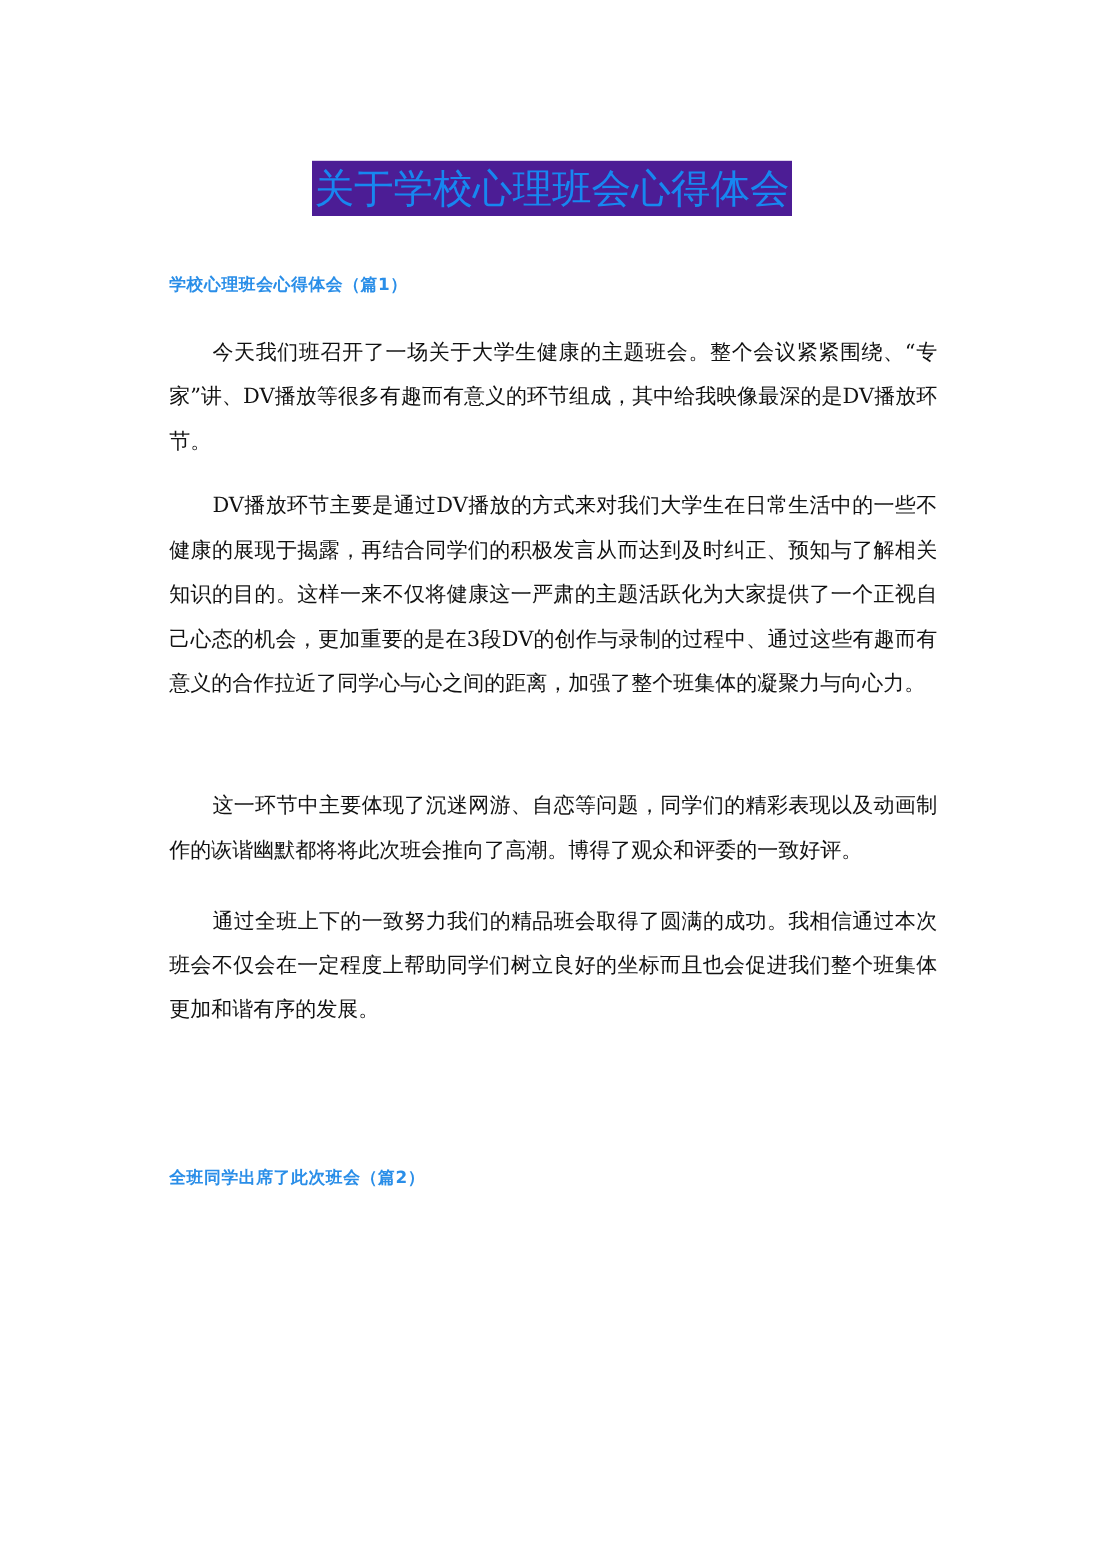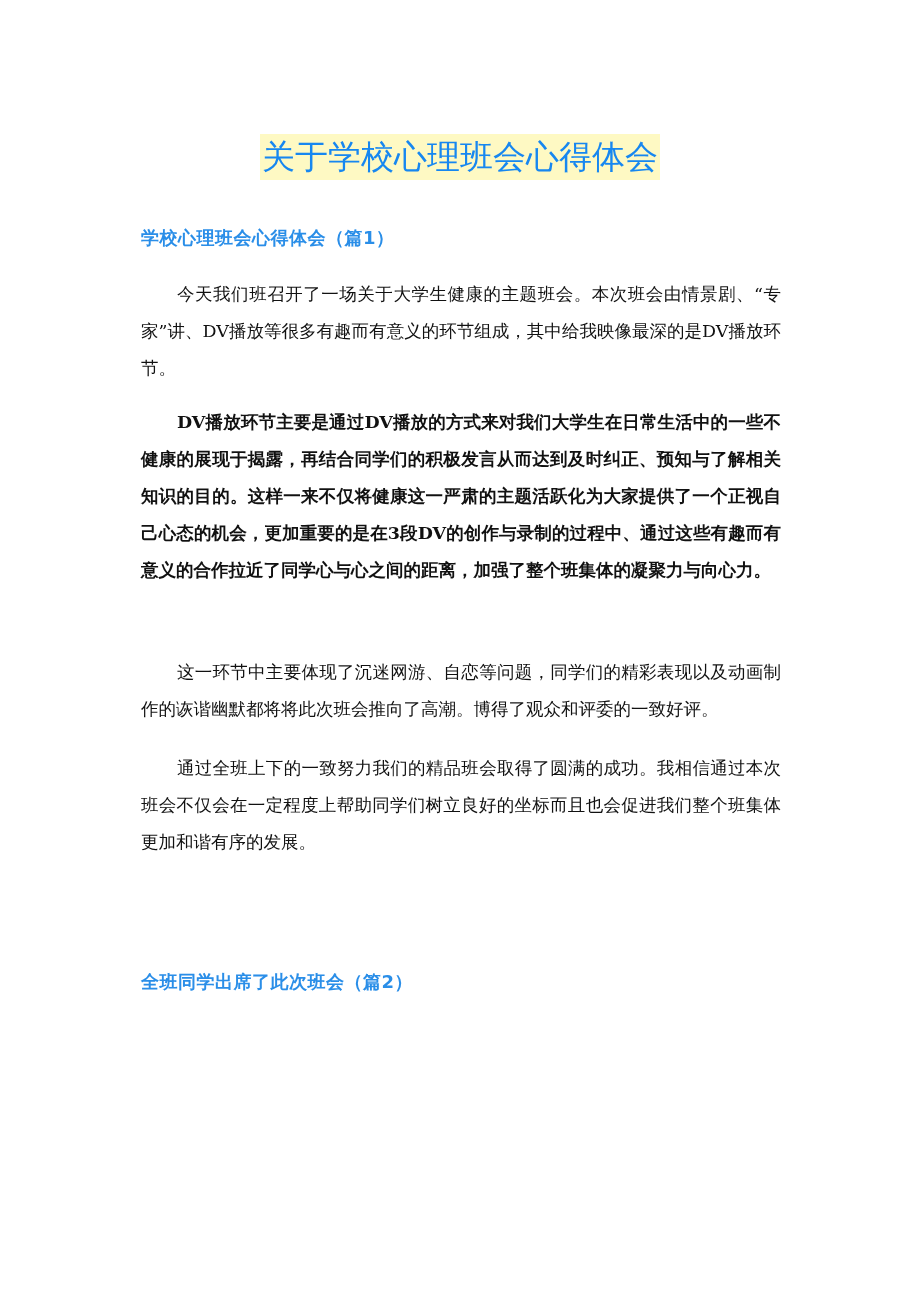--- a/index.html
+++ b/index.html
@@ -1,34 +1,34 @@
 <!DOCTYPE html>
 <html><head>
 <meta charset="utf-8">
 <style>
   html, body { margin: 0; padding: 0; background: #ffffff; }
   body { width: 920px; height: 1302px; position: relative; overflow: hidden; }
   .page { position: absolute; left: 0; top: 0; width: 920px; height: 1302px; }
   .title-wrap { position: absolute; top: 134px; left: 0; width: 920px; text-align: center; }
   .title {
     display: inline-block;
-    background: #fef9c3;
+    background: #4c1d95;
     color: #1787f0;
     font-family: "DejaVu Sans", sans-serif;
     font-size: 33px;
     line-height: 46px;
     padding: 0 2px;
     letter-spacing: 0px;
   }
   .section-heading {
     position: absolute;
     left: 141px;
     color: #2a8ee8;
     font-family: "DejaVu Sans", sans-serif;
-    font-size: 18px;
+    font-size: 14px;
     font-weight: bold;
     line-height: 20px;
     letter-spacing: 0.5px;
   }
   .para {
     position: absolute;
     left: 141px;
     width: 640px;
     color: #111111;
     font-family: "DejaVu Serif", serif;
@@ -43,21 +43,21 @@
 <body>
 
 <div class="page">
 
   <div class="title-wrap">
     <span class="title">关于学校心理班会心得体会</span>
   </div>
 
   <div class="section-heading" style="top:228px;">学校心理班会心得体会（篇1）</div>
 
-  <p class="para" style="top:276px;">今天我们班召开了一场关于大学生健康的主题班会。本次班会由情景剧、“专家”讲、DV播放等很多有趣而有意义的环节组成，其中给我映像最深的是DV播放环节。</p>
-  <p class="para" style="top:404px;font-weight:bold;">DV播放环节主要是通过DV播放的方式来对我们大学生在日常生活中的一些不健康的展现于揭露，再结合同学们的积极发言从而达到及时纠正、预知与了解相关知识的目的。这样一来不仅将健康这一严肃的主题活跃化为大家提供了一个正视自己心态的机会，更加重要的是在3段DV的创作与录制的过程中、通过这些有趣而有意义的合作拉近了同学心与心之间的距离，加强了整个班集体的凝聚力与向心力。</p>
+  <p class="para" style="top:276px;">今天我们班召开了一场关于大学生健康的主题班会。整个会议紧紧围绕、“专家”讲、DV播放等很多有趣而有意义的环节组成，其中给我映像最深的是DV播放环节。</p>
+  <p class="para" style="top:404px;">DV播放环节主要是通过DV播放的方式来对我们大学生在日常生活中的一些不健康的展现于揭露，再结合同学们的积极发言从而达到及时纠正、预知与了解相关知识的目的。这样一来不仅将健康这一严肃的主题活跃化为大家提供了一个正视自己心态的机会，更加重要的是在3段DV的创作与录制的过程中、通过这些有趣而有意义的合作拉近了同学心与心之间的距离，加强了整个班集体的凝聚力与向心力。</p>
   <p class="para" style="top:750px;">通过全班上下的一致努力我们的精品班会取得了圆满的成功。我相信通过本次班会不仅会在一定程度上帮助同学们树立良好的坐标而且也会促进我们整个班集体更加和谐有序的发展。</p>
   <p class="para" style="top:654px;">这一环节中主要体现了沉迷网游、自恋等问题，同学们的精彩表现以及动画制作的诙谐幽默都将将此次班会推向了高潮。博得了观众和评委的一致好评。</p>
 
   <div class="section-heading" style="top:972px;">全班同学出席了此次班会（篇2）</div>
 
 
 </div>
 
 </body></html>

